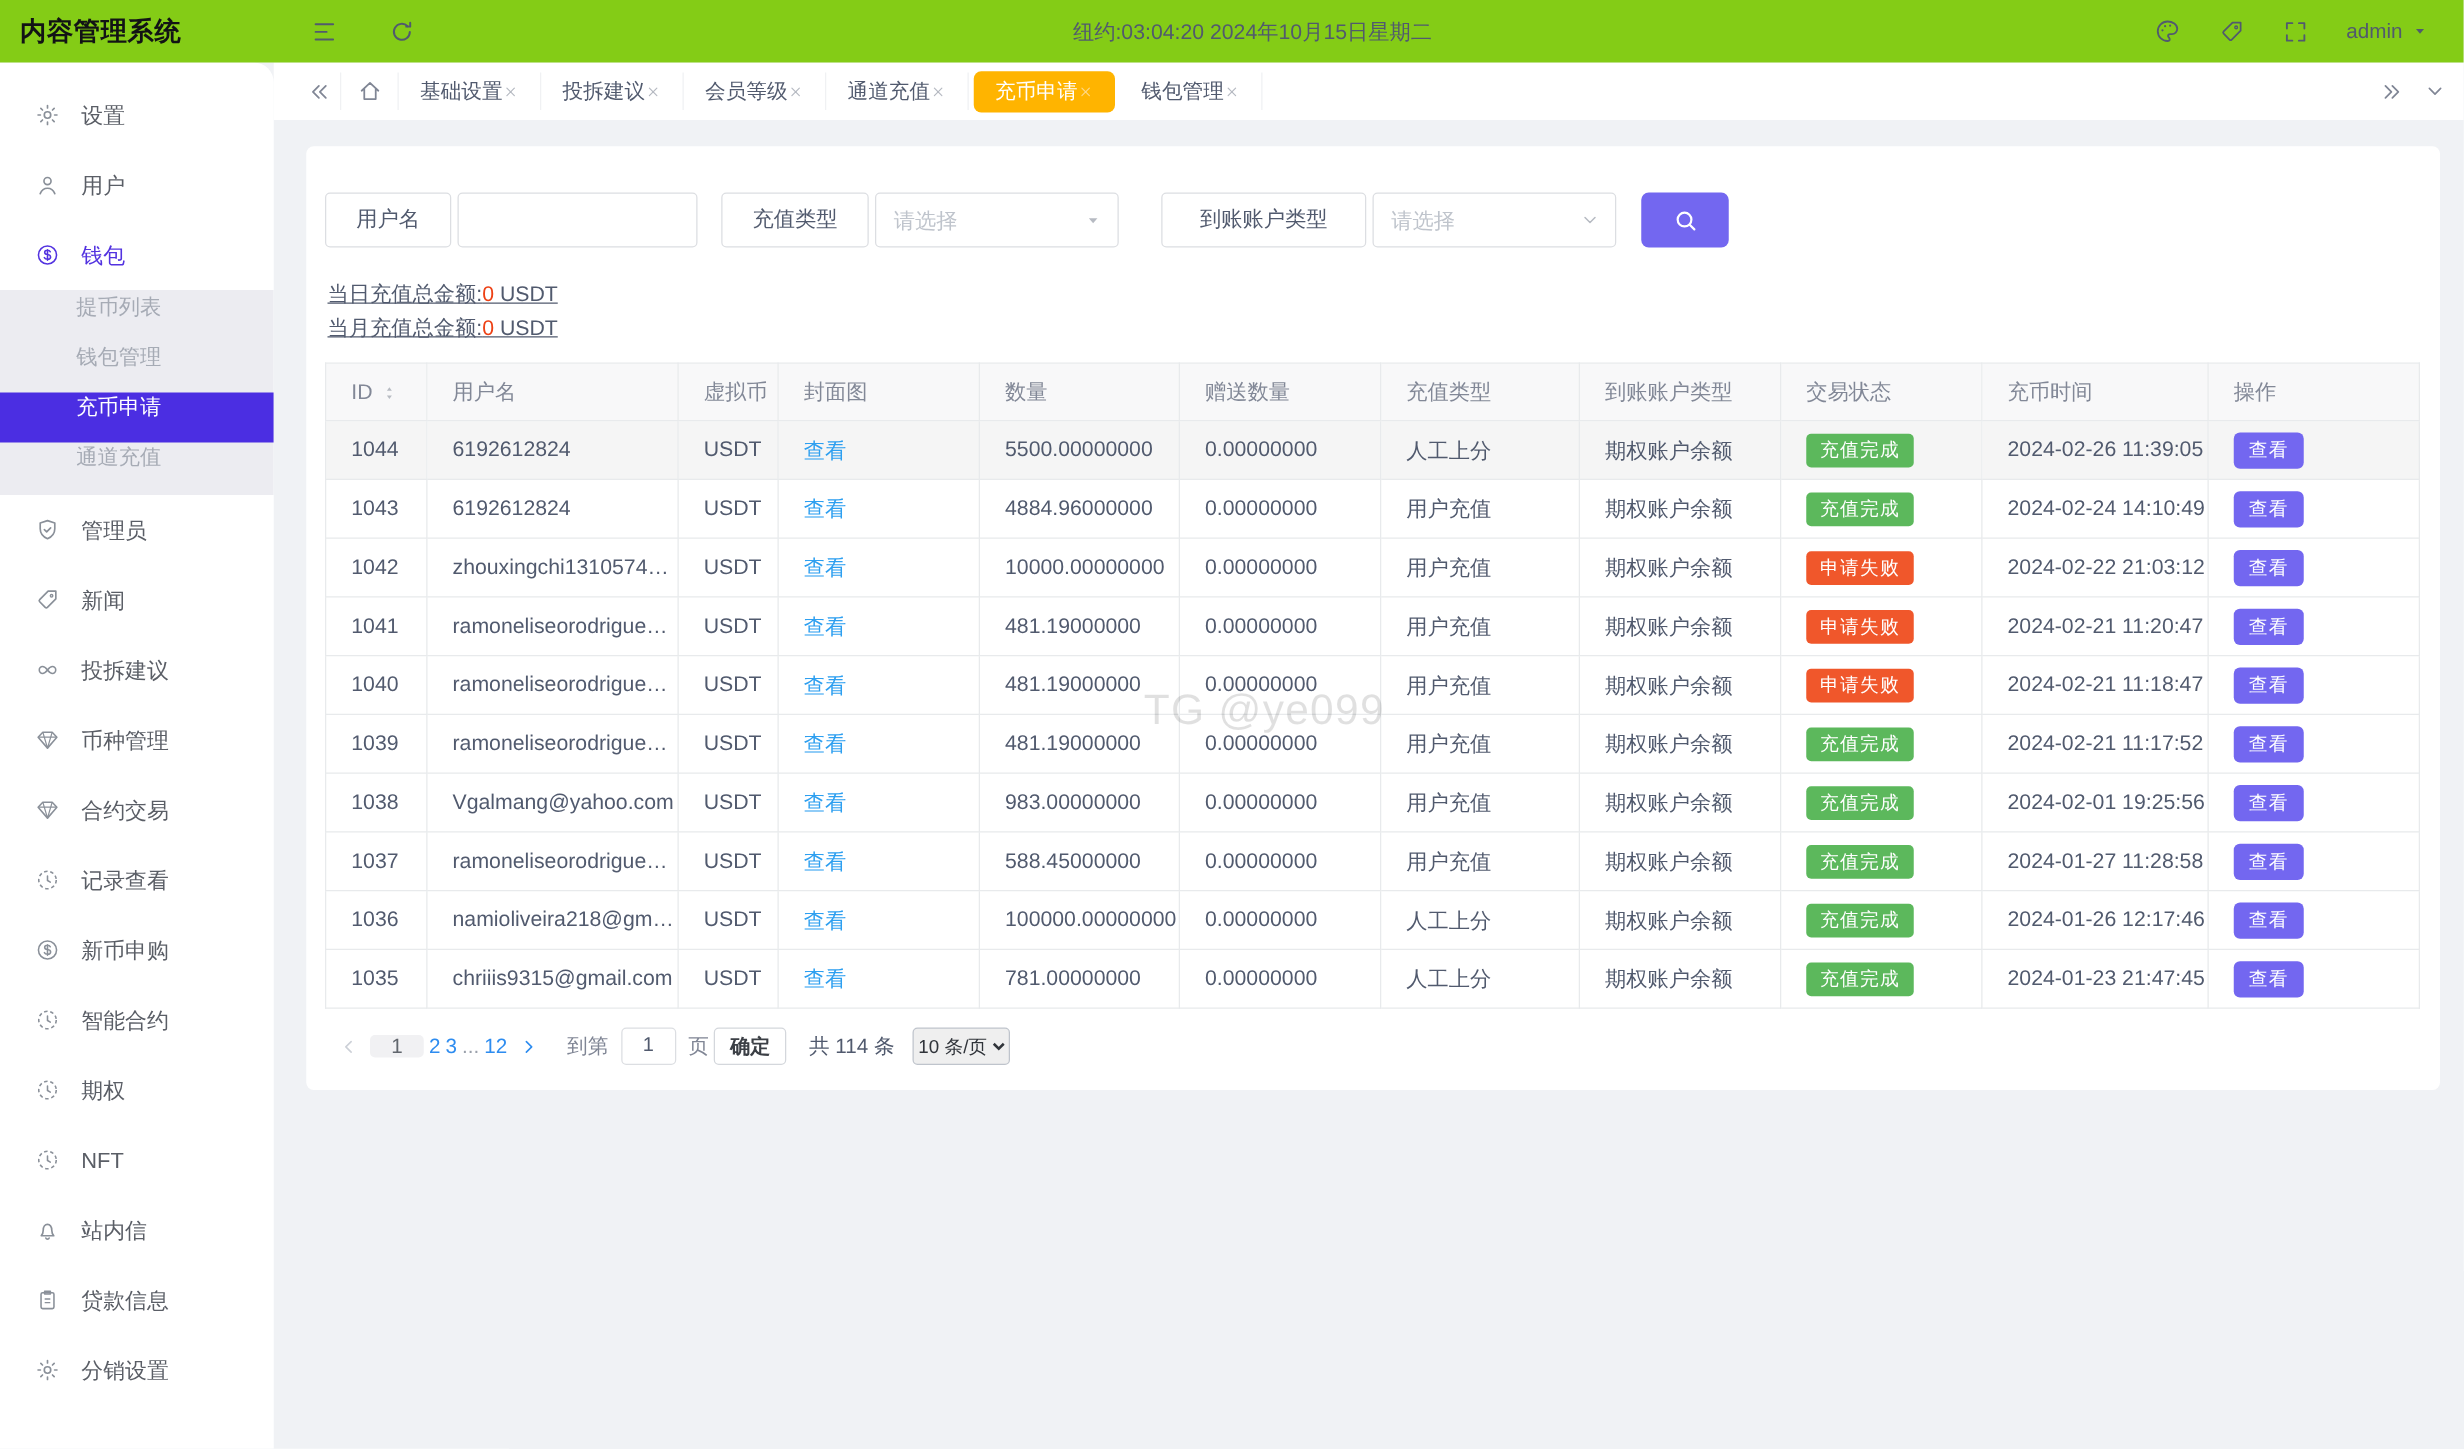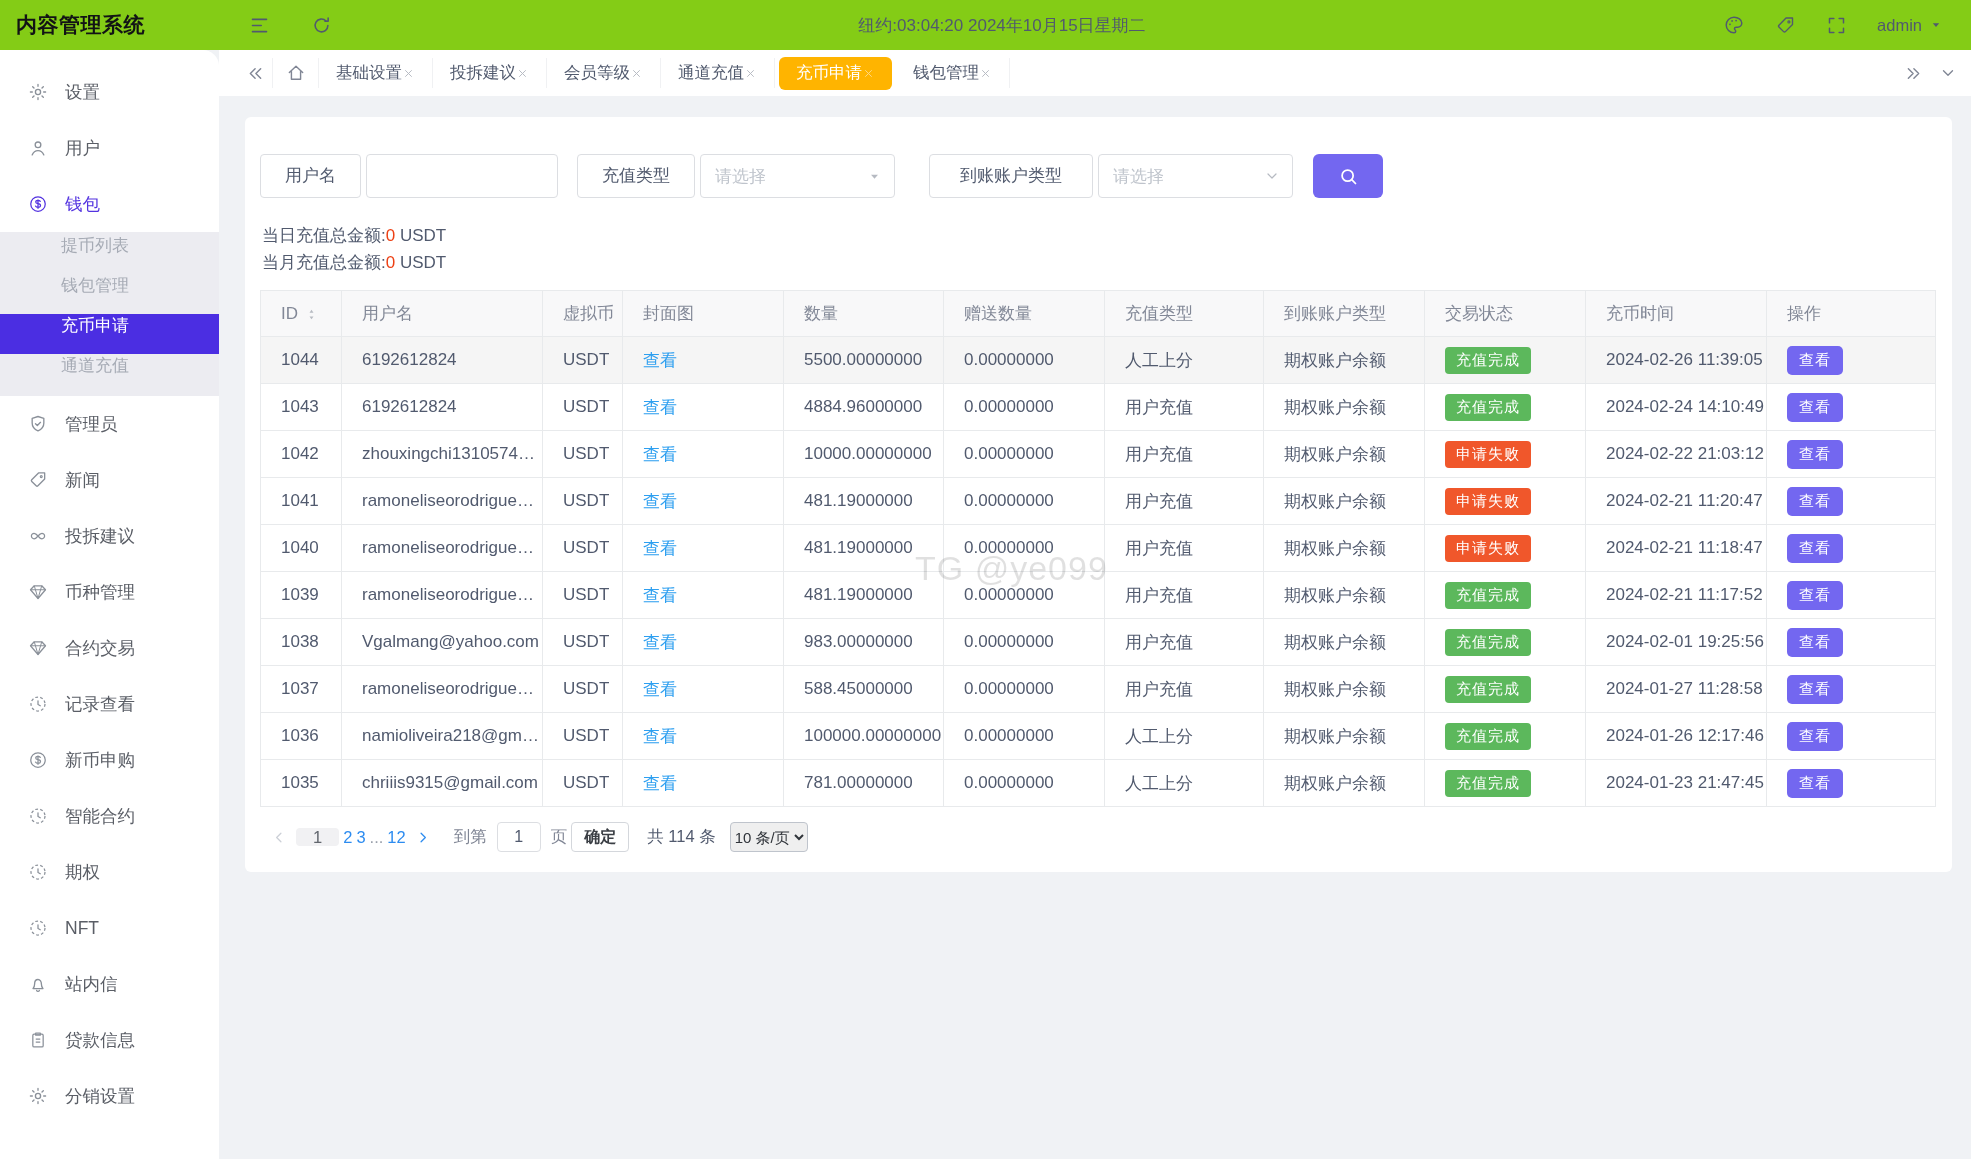--- a/index.html
+++ b/index.html
@@ -48,21 +48,21 @@
   .filters { display:flex; align-items:center; margin-top:21px; }
   .fl-label { height:44px; line-height:42px; border:1px solid #dcdee2; border-radius:4px; padding:0 24px; font-size:17px; color:#515a6e; text-align:center; background:#fff; white-space:nowrap; }
   .fl-input { width:192px; height:44px; border:1px solid #dcdee2; border-radius:4px; margin-left:5px; padding:0 12px; font-size:17px; color:#515a6e; outline:none; }
   .fl-select { width:195px; height:44px; border:1px solid #dcdee2; border-radius:4px; margin-left:5px; display:flex; align-items:center; justify-content:space-between; padding:0 12px 0 14px; cursor:pointer; }
   .fl-select .ph { font-size:17px; color:#bfc4cc; }
   .fl-select .icn { color:#b6bac2; }
   .gap28 { width:34px; } .gap18 { width:19px; }
   .search-btn { width:70px; height:44px; margin-left:20px; background:#7367f0; border:none; border-radius:6px; display:flex; align-items:center; justify-content:center; color:#fff; cursor:pointer; }
 
   .stats { margin:24px 0 14px 2px; font-size:17px; color:#515a6e; }
-  .stats .line { line-height:27px; }
+  .stats .line { line-height:27px;text-decoration:underline; }
   .stats .val { color:#ed4014; }
 
   
   table.grid { width:100%; border-collapse:collapse; table-layout:fixed; font-size:17px; }
   .grid th { height:46px; background:#f8f8f9; color:#828897; font-weight:normal; text-align:left; padding-left:20px; border:1px solid #e8eaec; white-space:nowrap; overflow:hidden; }
   .grid td { height:47px; padding-left:20px; border:1px solid #e8eaec; color:#515a6e; white-space:nowrap; overflow:hidden; text-overflow:ellipsis; }
   .grid tr.hl td { background:#f5f5f5; }
   .grid .sort { color:#b7bbc2; margin-left:6px; }
   .link-view { color:#2d9ff0; cursor:pointer; }
   .badge { display:inline-block; padding:4px 11px; border-radius:4px; color:#fff; font-size:15px; letter-spacing:1px; }

